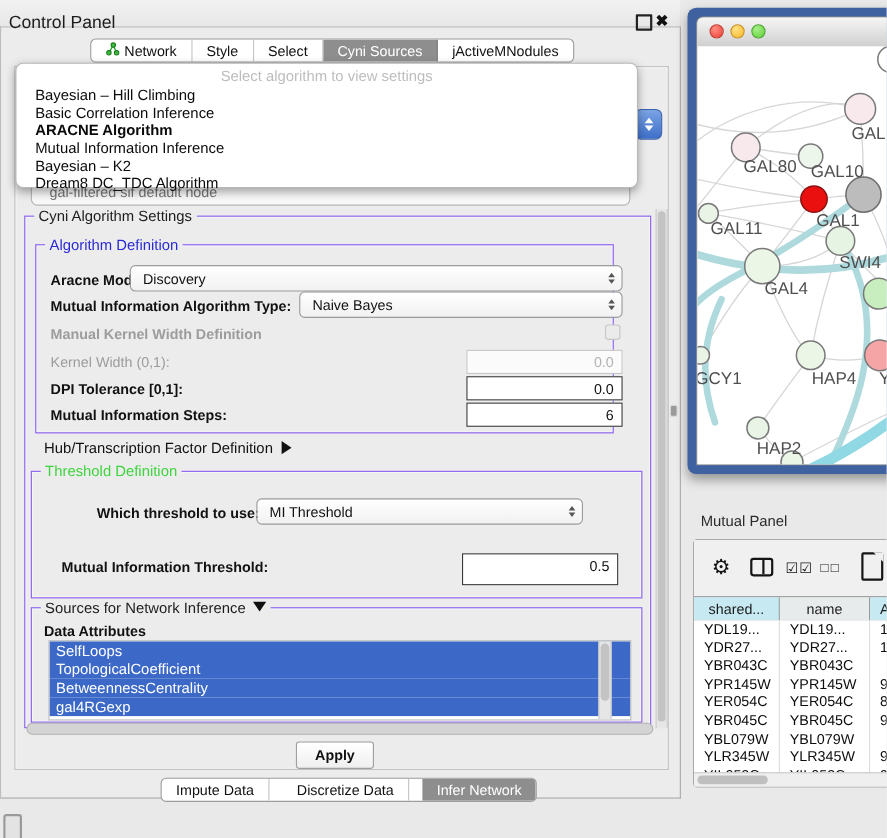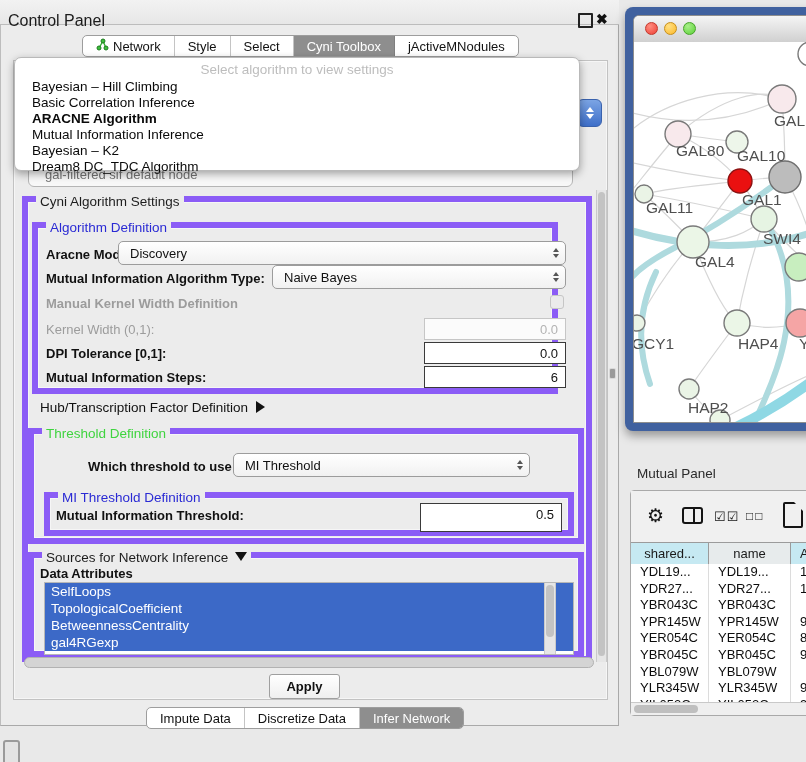--- a/index.html
+++ b/index.html
@@ -16,36 +16,36 @@
   .float-btn{left:578px;top:13px;width:11px;height:11px;border:2px solid #222;border-radius:1px;}
   .close-btn{left:596px;top:11px;font-size:14px;font-weight:bold;color:#111;}
   
   .seg{display:flex;background:#fff;border:1px solid #9d9d9d;border-radius:5px;overflow:hidden;
        height:22px;align-items:stretch;box-sizing:border-box;}
   .seg .tab{display:flex;align-items:center;gap:4px;padding:0 13px;font-size:13px;color:#111;
             border-right:1px solid #c4c4c4;white-space:nowrap;}
   .seg .tab:last-child{border-right:none;}
   .seg .tab.sel{background:#8e8e8e;color:#fff;border-right-color:#7f7f7f;}
   .cp-tabs{left:82px;top:35px;}
-  .cp-bottom-tabs{left:146px;top:707px;}
+  .cp-bottom-tabs{left:146px;top:707px;gap:12px;}
   
   .cp-content{left:13px;top:60px;width:595px;height:640px;
               border:1px solid #c2c2c2;box-shadow:inset 0 0 0 1px rgba(255,255,255,.55);
               background:#ececec;box-sizing:border-box;}
   
   .combo-ghost{left:28px;top:160px;width:545px;height:27px;border:1px solid #b5b5b5;
                border-radius:6px;background:#f8f8f8;box-sizing:border-box;}
   .combo-ghost span{position:absolute;left:16px;top:6px;font-size:13px;color:#737373;}
   .combo-blue-frag{left:577px;top:99px;width:25px;height:28px;border-radius:6px;
                    background:linear-gradient(#7ba4e4,#3e6fc9);border:1px solid #3a62ad;
                    box-sizing:border-box;display:flex;flex-direction:column;align-items:center;justify-content:center;gap:2px;}
   .wtri-up{width:0;height:0;border-left:4px solid transparent;border-right:4px solid transparent;border-bottom:5px solid #fff;}
   .wtri-dn{width:0;height:0;border-left:4px solid transparent;border-right:4px solid transparent;border-top:5px solid #fff;}
   
-  .group{border:6px solid #8b5cf6;box-shadow:inset 0 0 0 1px rgba(255,255,255,.5);box-sizing:border-box;}
+  .group{border:1px solid #8b5cf6;box-shadow:inset 0 0 0 1px rgba(255,255,255,.5);box-sizing:border-box;}
   .gtitle{position:absolute;top:-8px;left:8px;background:#ececec;padding:0 4px;font-size:13.5px;}
   .t-black{color:#1d1d1d;} .t-blue{color:#2a2ad4;} .t-green{color:#3fd43f;}
   .lbl{font-size:13px;color:#111;}
   .lbl.b{font-weight:bold;}
   .lbl.dis{color:#9c9c9c;}
   
   .combo{border:1px solid #9c9c9c;border-radius:5px;background:linear-gradient(#ffffff,#f1f1f1);
          box-sizing:border-box;display:flex;align-items:center;}
   .combo .val{flex:1;padding-left:11px;font-size:13px;color:#111;white-space:nowrap;}
   .spin{width:18px;display:flex;flex-direction:column;align-items:center;gap:2px;}
@@ -131,21 +131,21 @@
       </span>
       <span>Network</span>
     </div>
     <div class="tab">
       <span>Style</span>
     </div>
     <div class="tab">
       <span>Select</span>
     </div>
     <div class="tab sel">
-      <span>Cyni Toolbox</span>
+      <span>Cyni Sources</span>
     </div>
     <div class="tab">
       <span>jActiveMNodules</span>
     </div>
   </div>
 
   <div class="ab cp-content"></div>
 
   <div class="ab combo-blue-frag">
     <div class="wtri-up"></div>
@@ -202,23 +202,20 @@
   </div>
   <div class="ab lbl b" style="left:88px;top:459px;">Which threshold to use:</div>
   <div class="ab combo" style="left:233px;top:453px;width:297px;height:24px;">
     <span class="val">MI Threshold</span>
     <span class="spin">
         <span class="tri-up"></span>
         <span class="tri-dn"></span>
       </span>
   </div>
 
-  <div class="ab group" style="left:44px;top:492px;width:530px;height:44px;">
-    <span class="gtitle t-blue">MI Threshold Definition</span>
-  </div>
   <div class="ab lbl b" style="left:56px;top:508px;">Mutual Information Threshold:</div>
   <div class="ab field" style="left:420px;top:503px;width:142px;height:29px;">0.5</div>
 
   <div class="ab group" style="left:28px;top:552px;width:556px;height:105px;">
     <span class="gtitle t-black"><span>Sources for Network Inference</span><span class="tri-d"></span></span>
   </div>
   <div class="ab lbl b" style="left:40px;top:566px;">Data Attributes</div>
   <div class="ab listbox" style="left:44px;top:582px;width:530px;height:73px;">
     <div class="listrow">SelfLoops</div>
     <div class="listrow">TopologicalCoefficient</div>

